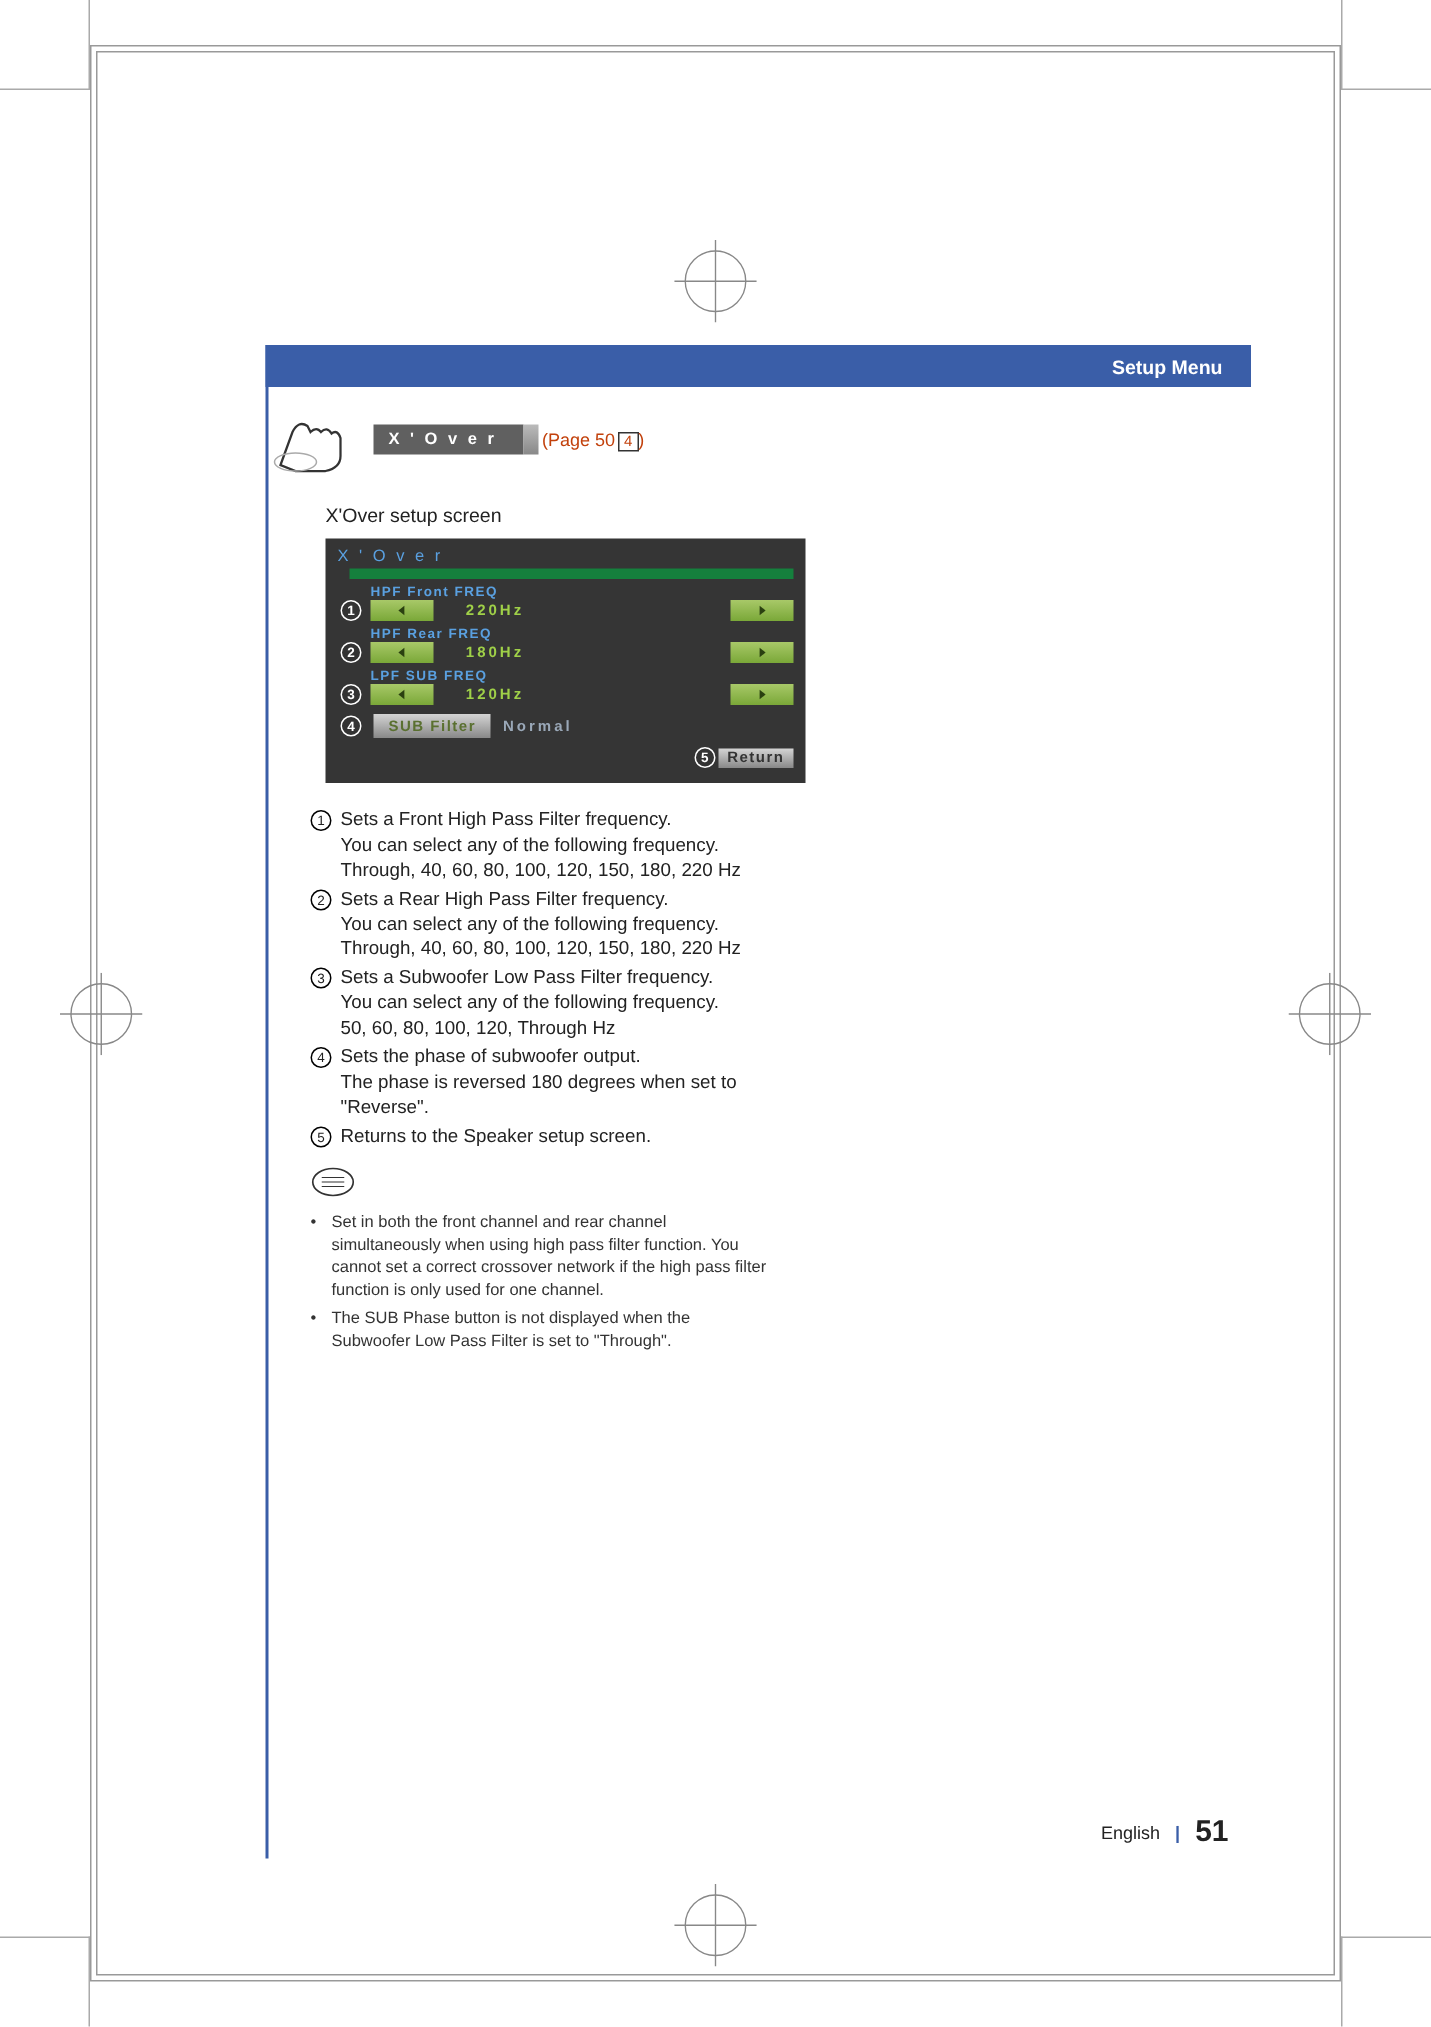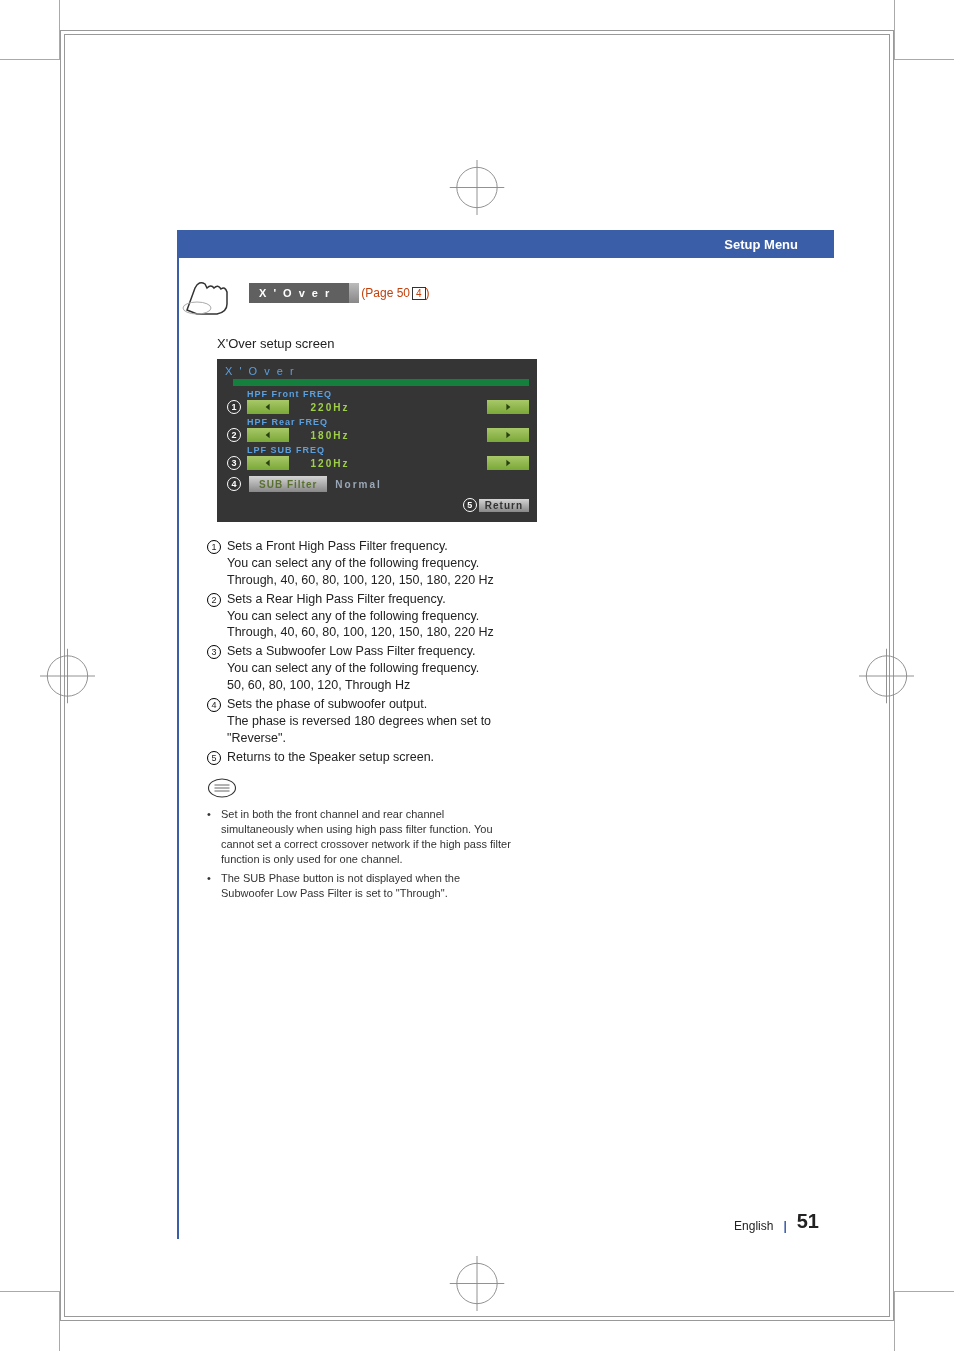--- a/index.html
+++ b/index.html
@@ -13,21 +13,21 @@
   .crop-bl { left: 0; bottom: 0; border-right: 1px solid #aaa; border-top: 1px solid #aaa; }
   .crop-br { right: 0; bottom: 0; border-left: 1px solid #aaa; border-top: 1px solid #aaa; }
 
   .reg-mark { position: absolute; width: 55px; height: 55px; }
   .reg-mark.top { left: 50%; top: 160px; transform: translateX(-50%); }
   .reg-mark.bottom { left: 50%; bottom: 40px; transform: translateX(-50%); }
   .reg-mark.left { left: 40px; top: 50%; transform: translateY(-50%); }
   .reg-mark.right { right: 40px; top: 50%; transform: translateY(-50%); }
   .reg-mark svg { width: 100%; height: 100%; }
 
-  .header-bar { position: absolute; left: 177px; top: 230px; right: 120px; height: 28px; background: #3a5ea8; display: flex; align-items: center; justify-content: flex-end; padding-right: 36px; }
+  .header-bar { position: absolute; left: 177px; top: 230px; right: 120px; height: 28px; background: #3a5ea8; display: flex; align-items: center; justify-content: flex-end; padding-right: 19px; }
   .header-bar span { color: #fff; font-size: 13px; font-weight: bold; }
   .vline { position: absolute; left: 177px; top: 230px; width: 2px; bottom: 112px; background: #3a5ea8; }
 
   .content { position: absolute; left: 177px; top: 268px; width: 650px; }
   .section-title { color: #c0392b; font-weight: bold; font-size: 16px; margin-bottom: 14px; }
   .intro { font-size: 13px; margin-bottom: 16px; }
 
   .bar-row { display: flex; align-items: center; gap: 12px; margin-bottom: 18px; }
   .bar-hand { width: 60px; height: 50px; }
   .tab-chip { background: #606060; color: #fff; font-size: 11px; padding: 4px 18px 4px 10px; letter-spacing: 2px; font-weight: bold; position: relative; }
@@ -57,21 +57,21 @@
   .bul { display: flex; gap: 6px; font-size: 12.5px; line-height: 1.35; margin-bottom: 2px; }
   .bul .num { flex: 0 0 14px; text-align: center; }
   .bul .num span { display: inline-block; width: 14px; height: 14px; border: 1px solid #000; border-radius: 50%; font-size: 9px; line-height: 12px; }
   .bul .txt { flex: 1; }
 
   .note-icon { width: 30px; height: 22px; margin: 10px 0 4px 30px; }
   .notes { width: 305px; margin-left: 30px; font-size: 11px; line-height: 1.35; color: #333; }
   .notes .dot { display: flex; gap: 6px; margin-bottom: 4px; }
   .notes .dotmk { flex: 0 0 8px; }
 
-  .footer { position: absolute; right: 135px; bottom: 118px; font-size: 12px; display: flex; align-items: flex-end; gap: 10px; }
+  .footer { position: absolute; right: 135px; bottom: 118px; font-size: 12px; display: flex; align-items: center; gap: 10px; }
   .footer .sep { color: #3a5ea8; font-weight: bold; }
   .footer .pg { font-weight: bold; font-size: 20px; }
 </style>
 </head>
 <body>
 
 <div class="crop-tl"></div>
 <div class="crop-tr"></div>
 <div class="crop-bl"></div>
 <div class="crop-br"></div>

